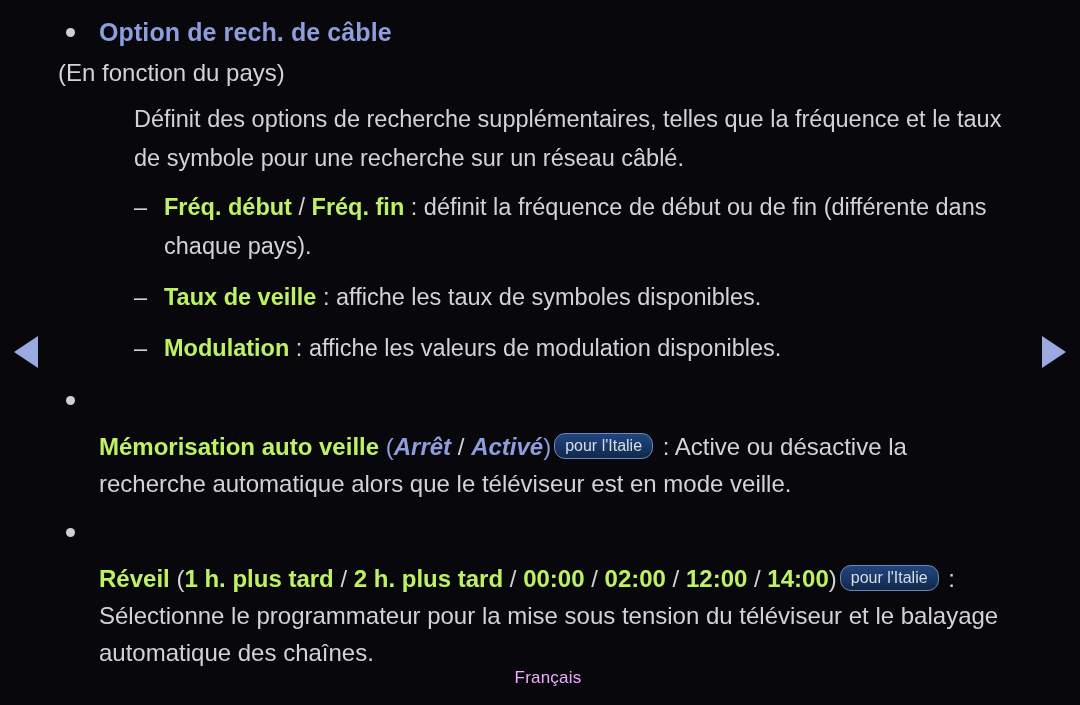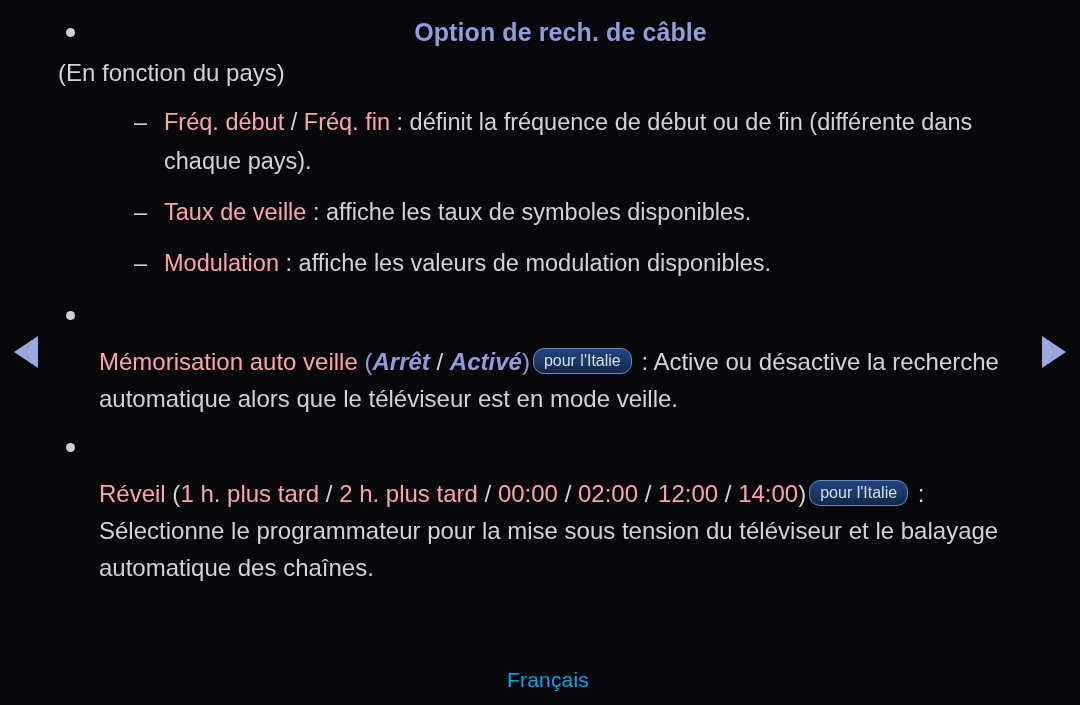--- a/index.html
+++ b/index.html
@@ -69,21 +69,20 @@
     flex: 1 1 auto;
     min-width: 0;
   }
 
   .heading {
     font-size: 25px;
     font-weight: bold;
     line-height: 36px;
     color: #8e9ddc;
     letter-spacing: .1px;
-    text-align: center;
   }
 
   .subnote {
     font-size: 24px;
     line-height: 41px;
     color: #d2d2d7;
   }
 
   .para {
     font-size: 23.5px;
@@ -121,21 +120,21 @@
 
   
   .bullet-text {
     font-size: 24px;
     line-height: 37px;
     color: #d2d2d7;
     max-width: 900px;
     margin-top: 46px;
   }
 
-  .accent { color: #fca5a5; font-weight: normal; }
+  .accent { color: #bef264; font-weight: bold; }
   .accent-i { color: #8e9ddc; font-weight: bold; font-style: italic; }
   .sep { color: #d2d2d7; font-weight: normal; }
   .paren-accent { color: #8e9ddc; font-weight: normal; }
   .plain { color: #d2d2d7; font-weight: normal; }
 
   
   .badge {
     display: inline-block;
     font-size: 16px;
     line-height: 19px;
@@ -151,22 +150,22 @@
     white-space: nowrap;
   }
 
   
   #footer {
     position: absolute;
     left: 16px;
     right: 0;
     top: 668px;
     text-align: center;
-    font-size: 21px;
-    color: #0ea5e9;
+    font-size: 17px;
+    color: #f0abfc;
     letter-spacing: .2px;
   }
 </style>
 </head>
 <body>
 
 <div id="screen">
 
   <div class="nav-arrow prev"></div>
   <div class="nav-arrow next"></div>
@@ -176,20 +175,21 @@
     <div class="block">
       <div class="bullet-row">
         <span class="bullet-dot"></span>
         <div class="bullet-body">
           <div class="heading">Option de rech. de câble</div>
         </div>
       </div>
 
       <div class="subnote">(En fonction du pays)</div>
 
+      <div class="para">Définit des options de recherche supplémentaires, telles que la fréquence et le taux de symbole pour une recherche sur un réseau câblé.</div>
 
       <div class="dash-list">
 
         <div class="dash-row">
           <span class="dash-mark">–</span>
           <div class="dash-body"><span class="accent">Fréq. début</span><span class="sep"> / </span><span class="accent">Fréq. fin</span><span class="plain"> : définit la fréquence de début ou de fin (différente dans chaque pays).</span></div>
         </div>
 
         <div class="dash-row">
           <span class="dash-mark">–</span>

